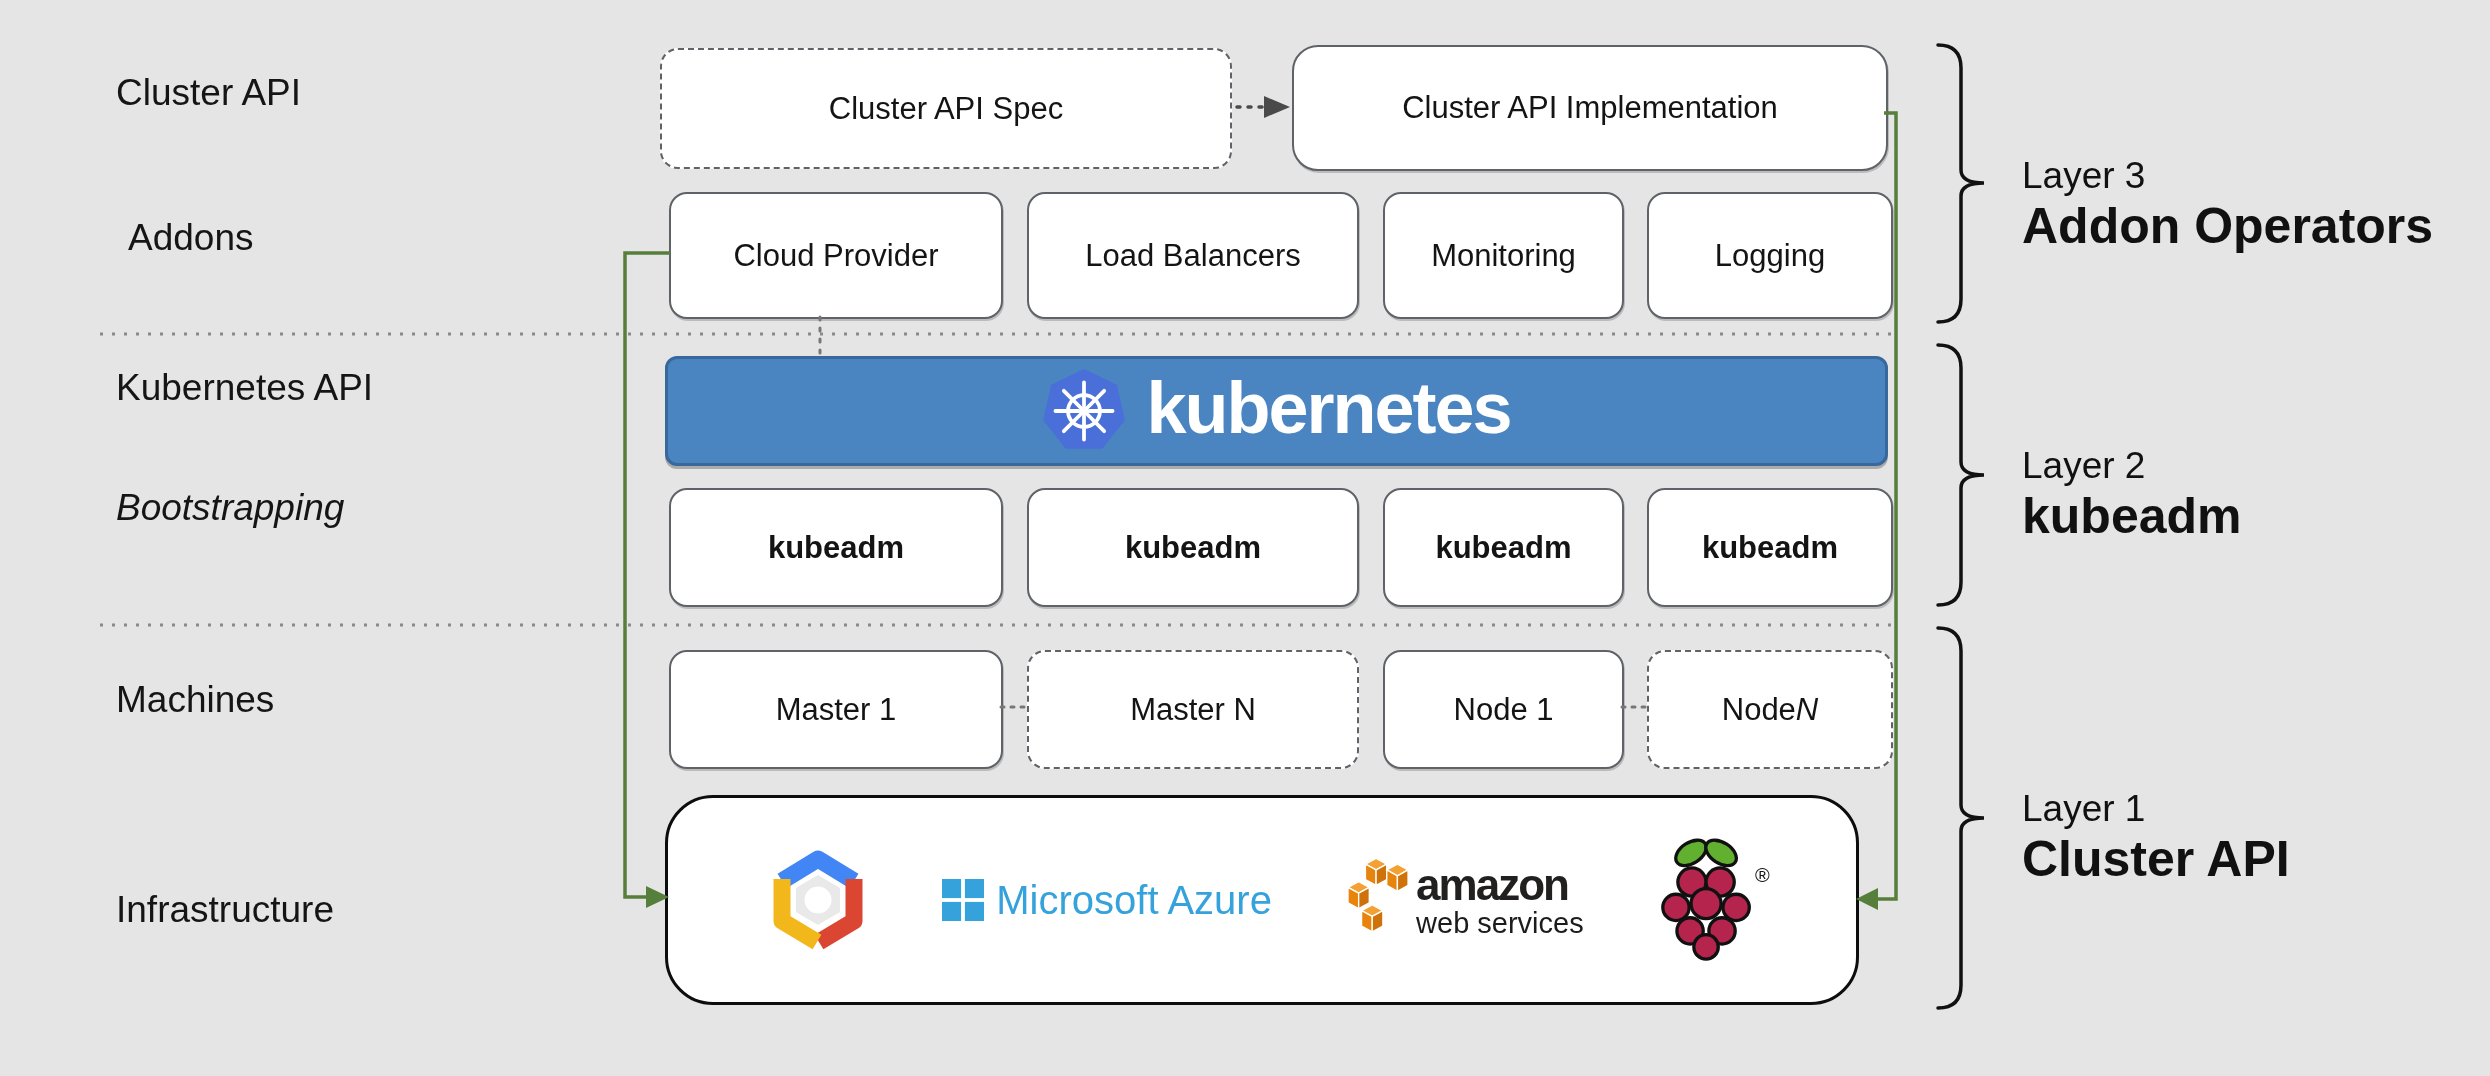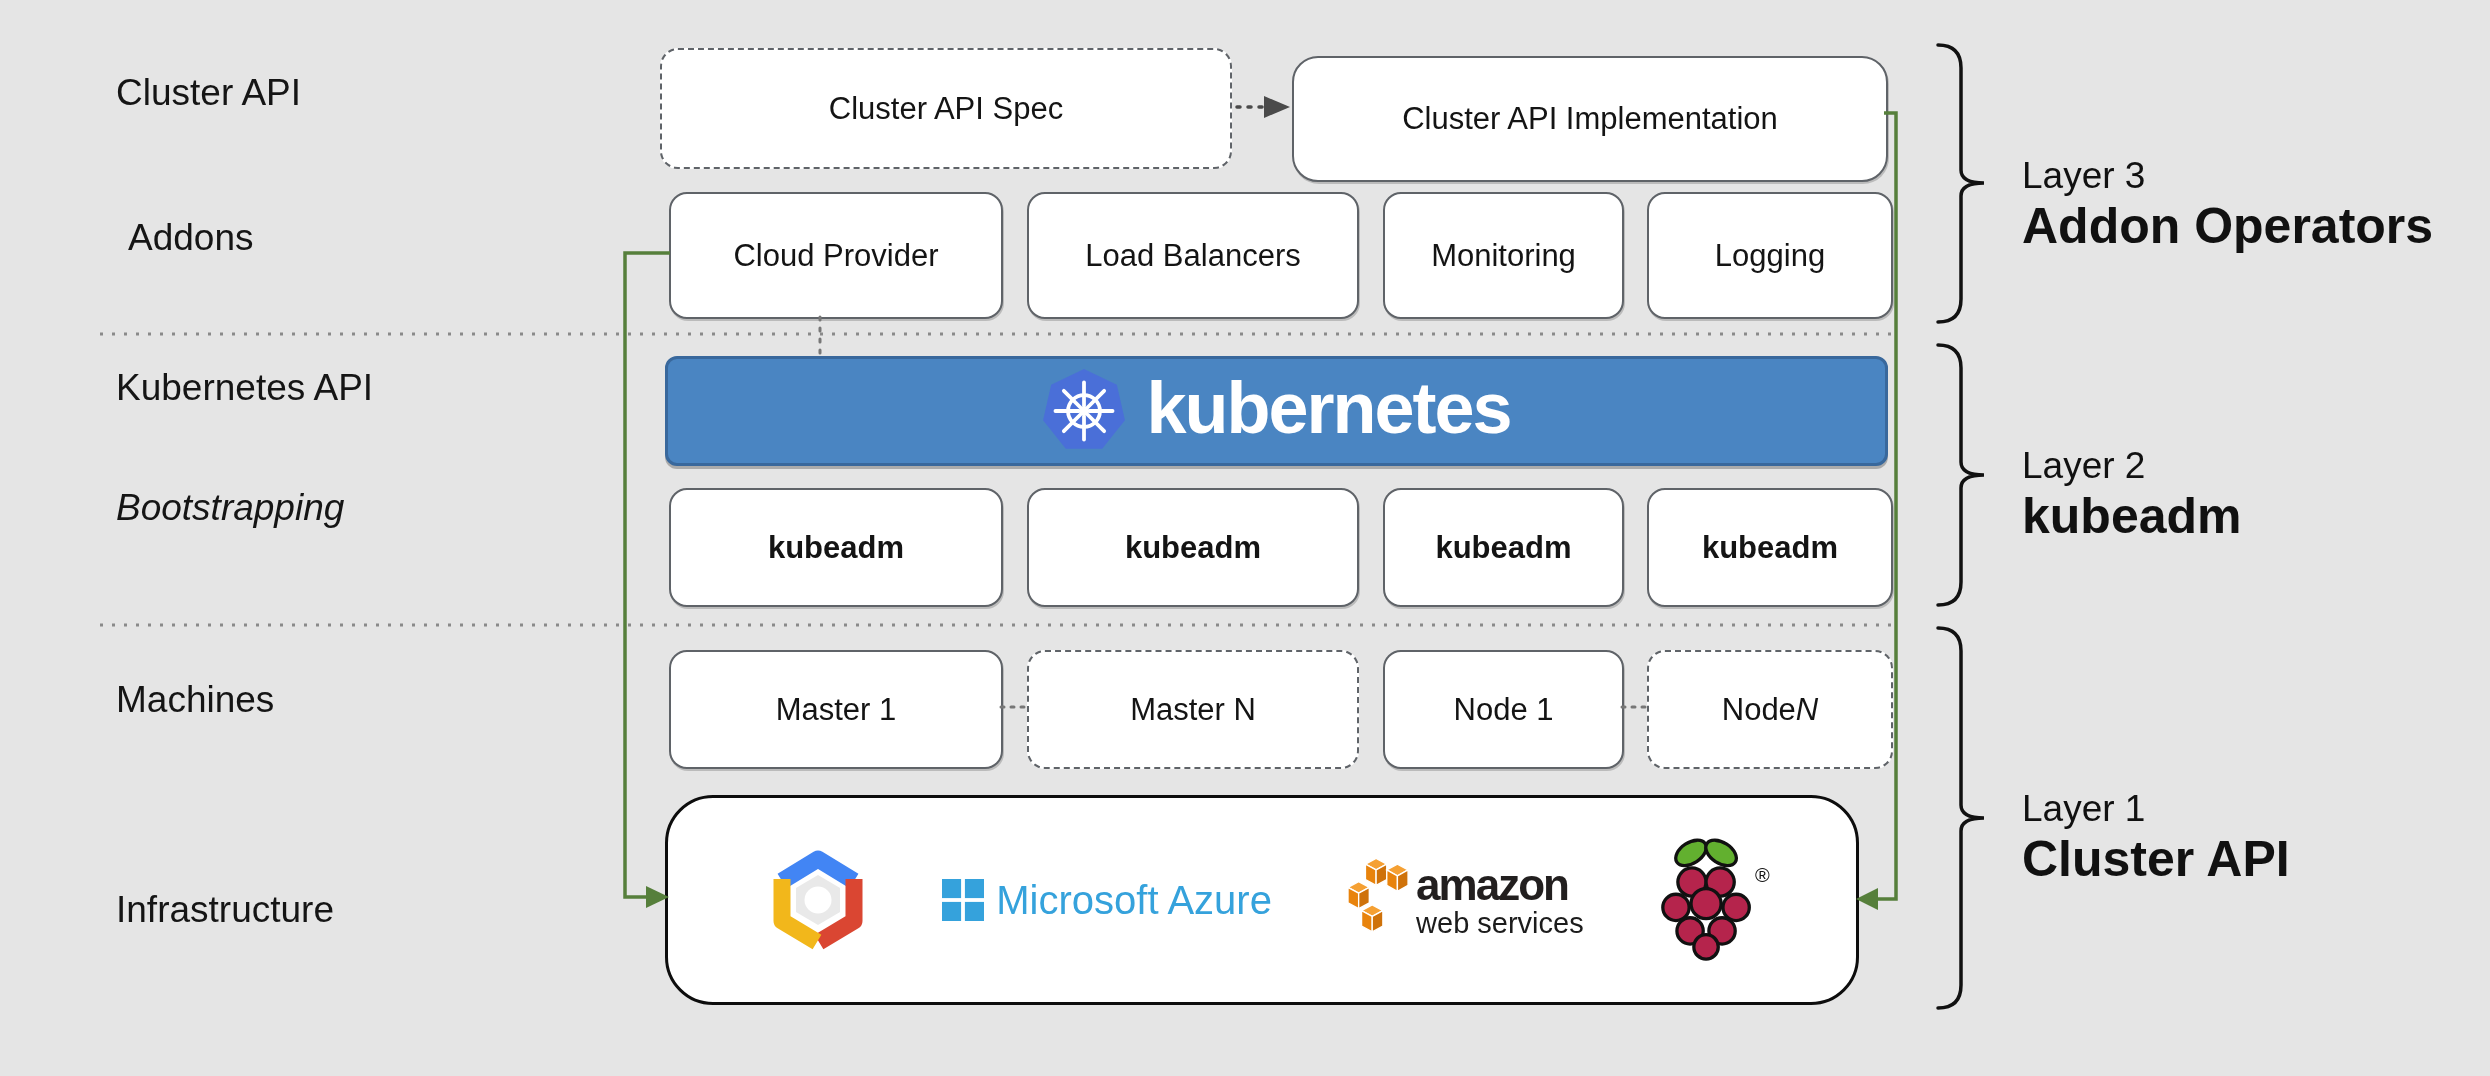--- a/index.html
+++ b/index.html
@@ -17,21 +17,21 @@
   .lbl-infrastructure{left:116px;top:888px;}
   
   .box{
     position:absolute;display:flex;align-items:center;justify-content:center;
     border:2.5px solid #5f6368;border-radius:18px;background:#fff;
     font-size:31px;color:#141414;text-align:center;box-shadow:1px 2px 0 rgba(0,0,0,.18);
   }
   .box.dashed{border-style:dashed;box-shadow:none;}
   .box.bold{font-weight:700;}
   .spec-box{left:660px;top:48px;width:568px;height:117px;}
-  .impl-box{left:1292px;top:45px;width:592px;height:122px;border-radius:26px;margin-top:11px;}
+  .impl-box{left:1292px;top:45px;width:592px;height:122px;border-radius:26px;}
   .col1{left:669px;width:330px;}
   .col2{left:1027px;width:328px;}
   .col3{left:1383px;width:237px;}
   .col4{left:1647px;width:242px;}
   .row-addons{top:192px;height:123px;}
   .row-kubeadm{top:488px;height:115px;}
   .row-machines{top:650px;height:115px;}
   .italic{font-style:italic;}
   
   .k8s-banner{

